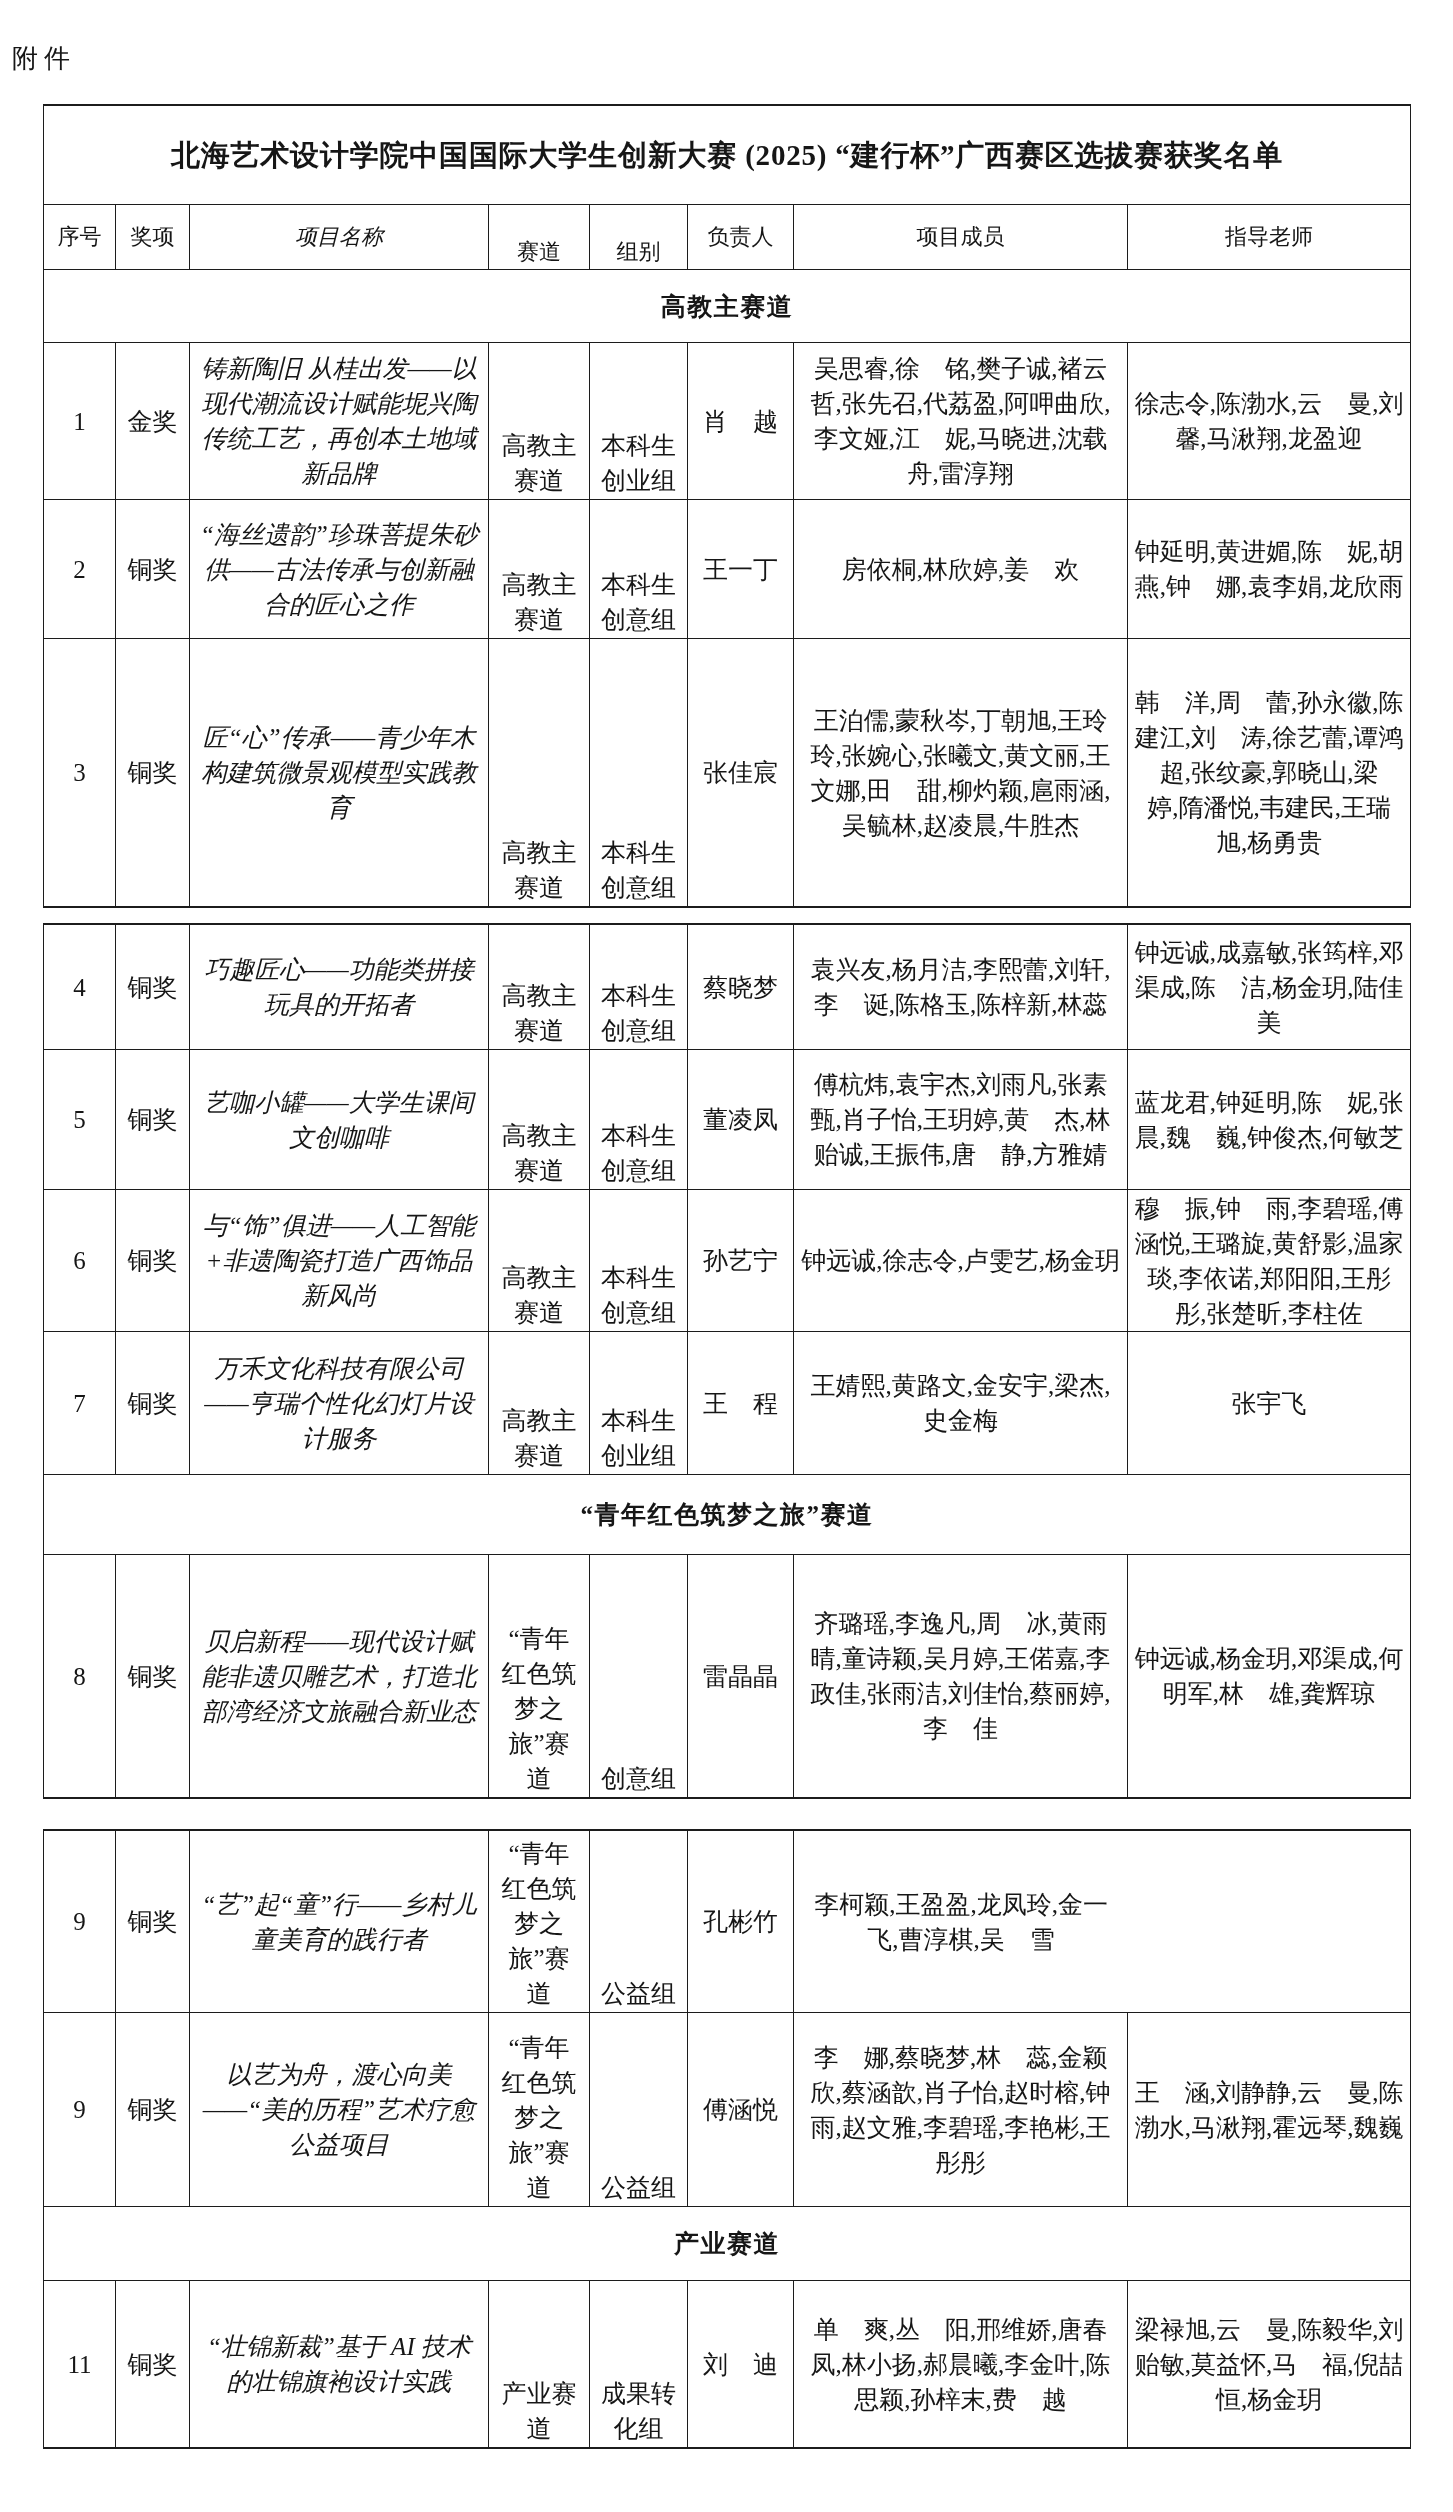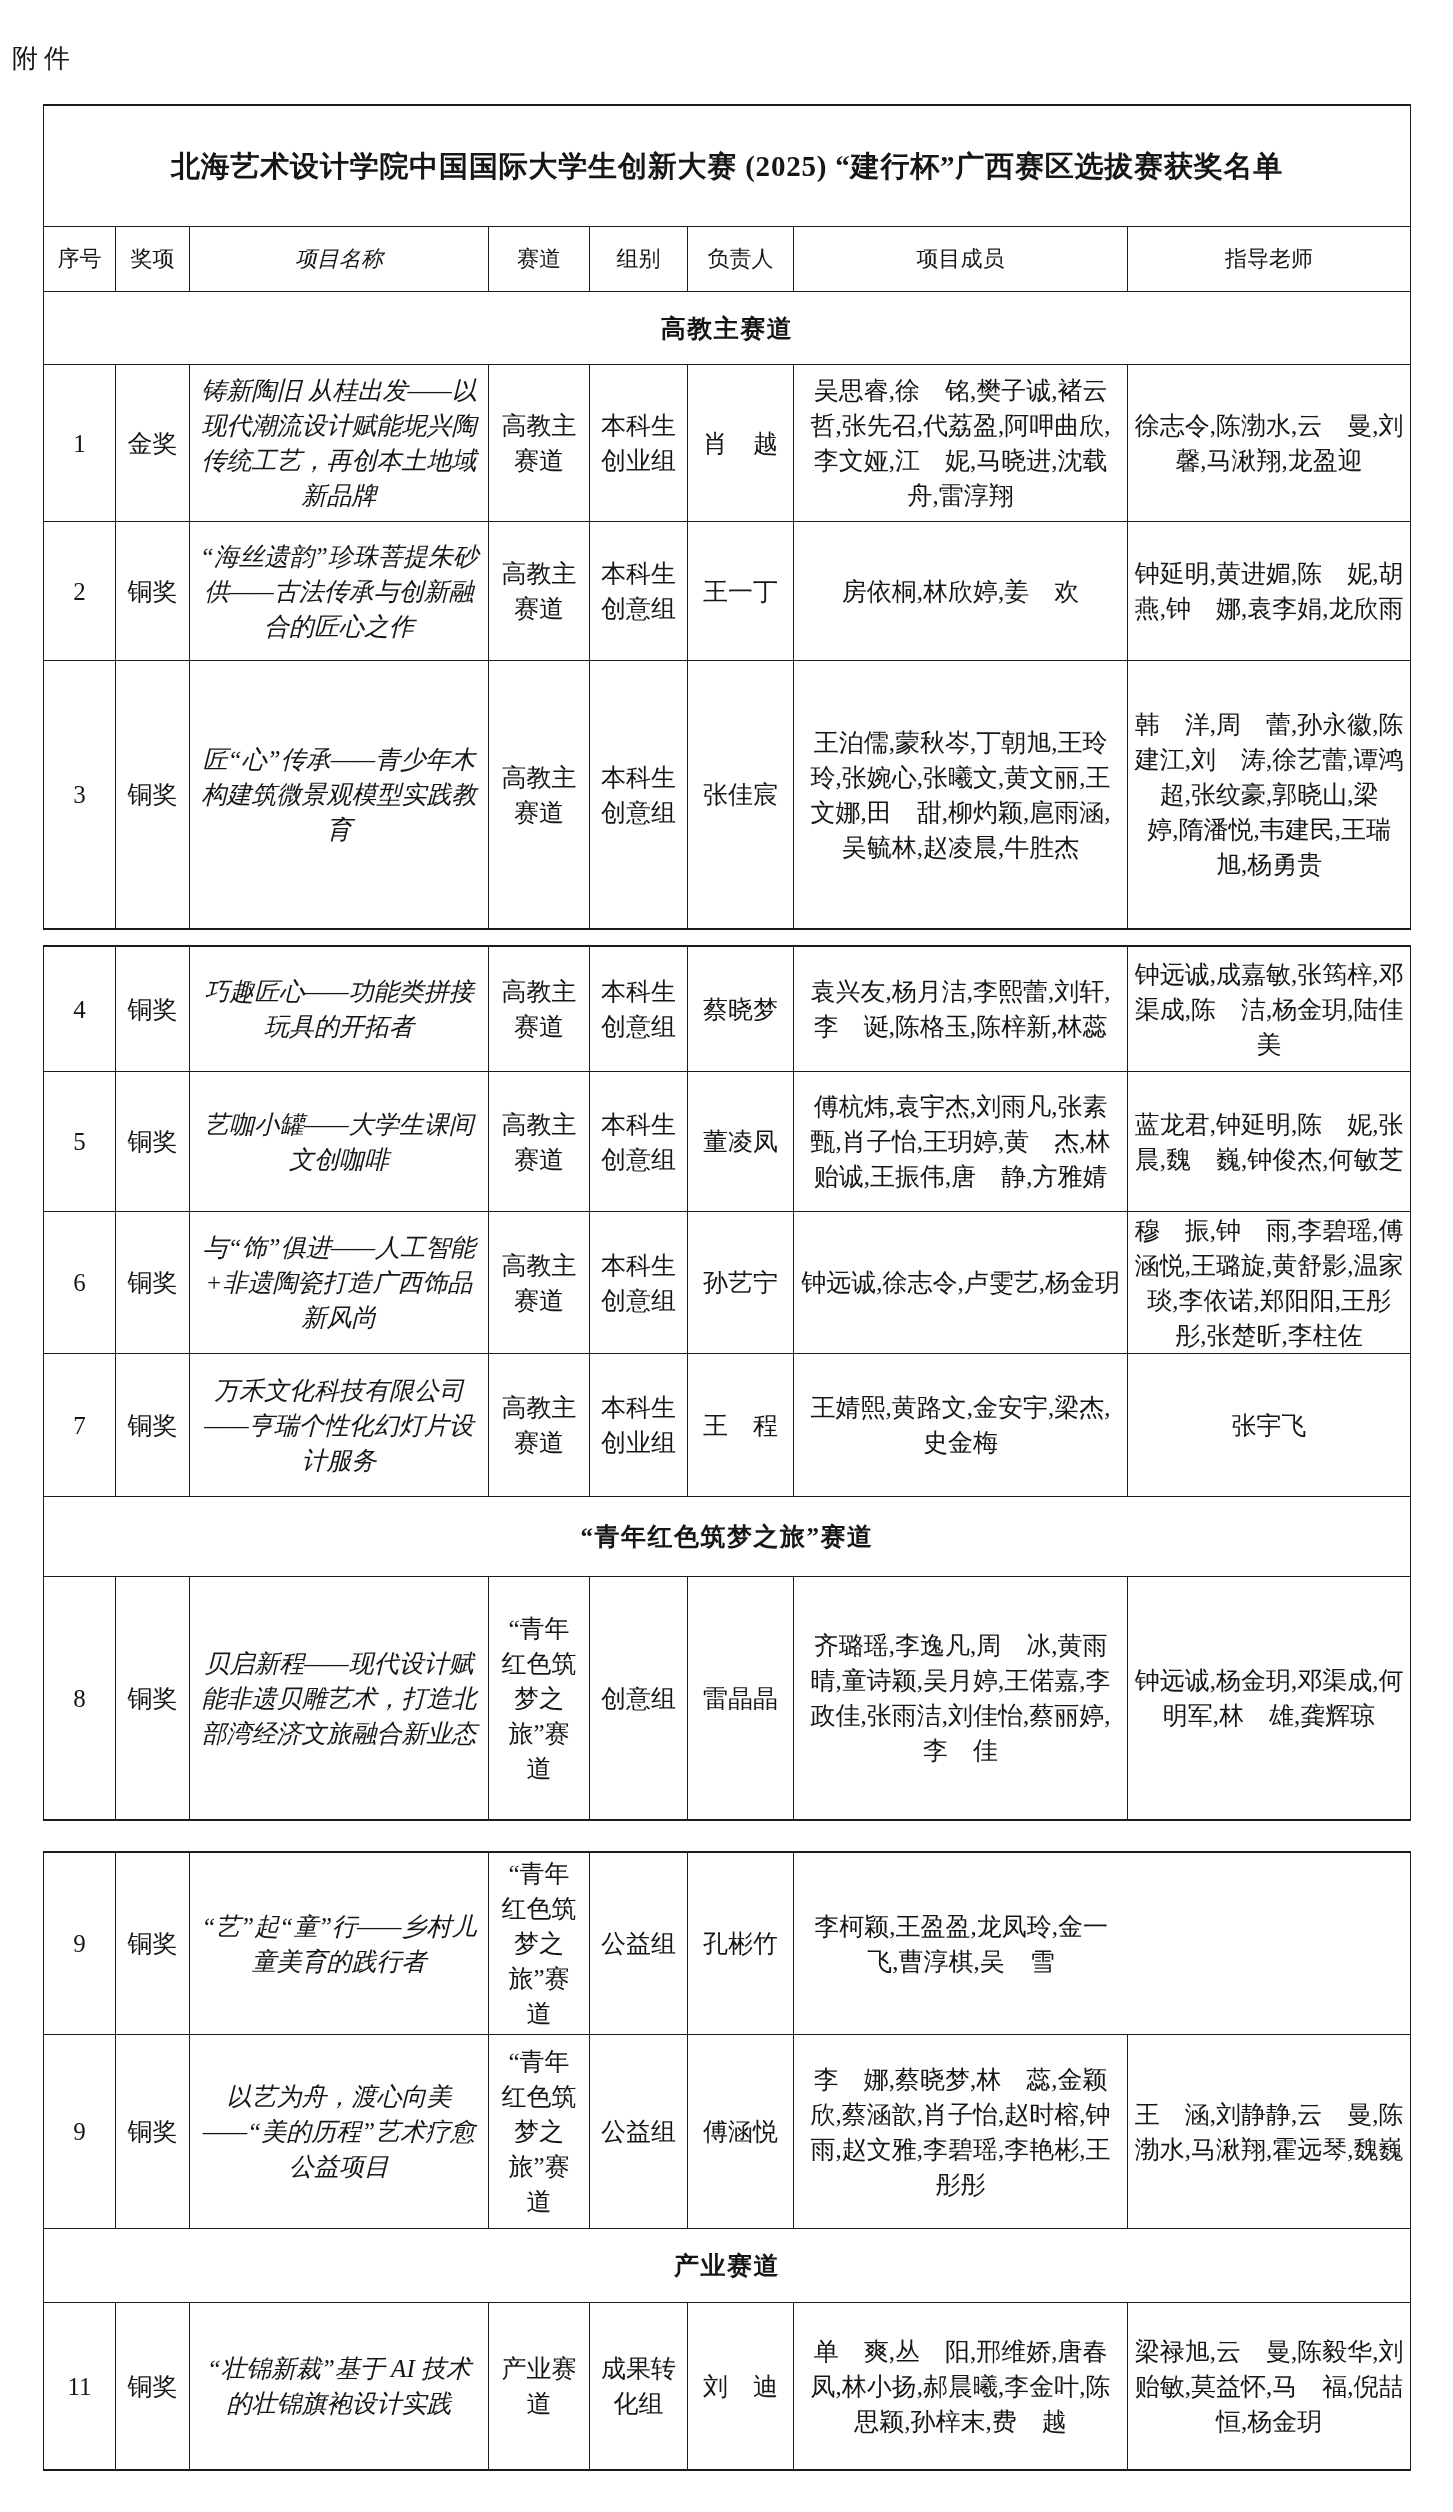--- a/index.html
+++ b/index.html
@@ -38,35 +38,35 @@
     display:flex;align-items:center;justify-content:center;
     border-right:0.8px solid #1c1c1c;
     box-sizing:border-box;
     font-size:25px;line-height:1.4;
     padding:1.5px 4.5px;
     overflow:hidden;
   }
   .cell > span{width:100%;text-align:center;}
   .trow .cell:last-child{border-right:none;}
   .c-project{padding:1.5px 9.8px;font-style:italic;}
-  .c-track,.c-group{padding:1.5px 10.6px;}
+  .c-track,.c-group{padding:1.5px 10.6px;align-items:flex-end;}
   .c-no,.c-award,.c-leader{padding:1.5px 3px;}
   .c-members,.c-teachers{padding:1.5px 5.3px;}
   .title-cell{font-weight:bold;font-size:29px;letter-spacing:0.8px;}
   .section-cell{font-weight:bold;font-size:25px;letter-spacing:1.5px;}
   .header-cell{font-size:22px;}
 </style>
 </head>
 <body>
 
 <div class="page">
   <div class="attachment">附件</div>
   <div class="table-wrap">
       <div class="seg">
-        <div class="trow full" style="height: 121px;">
+        <div class="trow full" style="height: 99px;">
           <div class="cell title-cell">
             <span>北海艺术设计学院中国国际大学生创新大赛 (2025) “建行杯”广西赛区选拔赛获奖名单</span>
           </div>
         </div>
         <div class="trow" style="height: 65px;">
           <div class="cell header-cell c-no">
             <span>序号</span>
           </div>
           <div class="cell header-cell c-award">
             <span>奖项</span>

